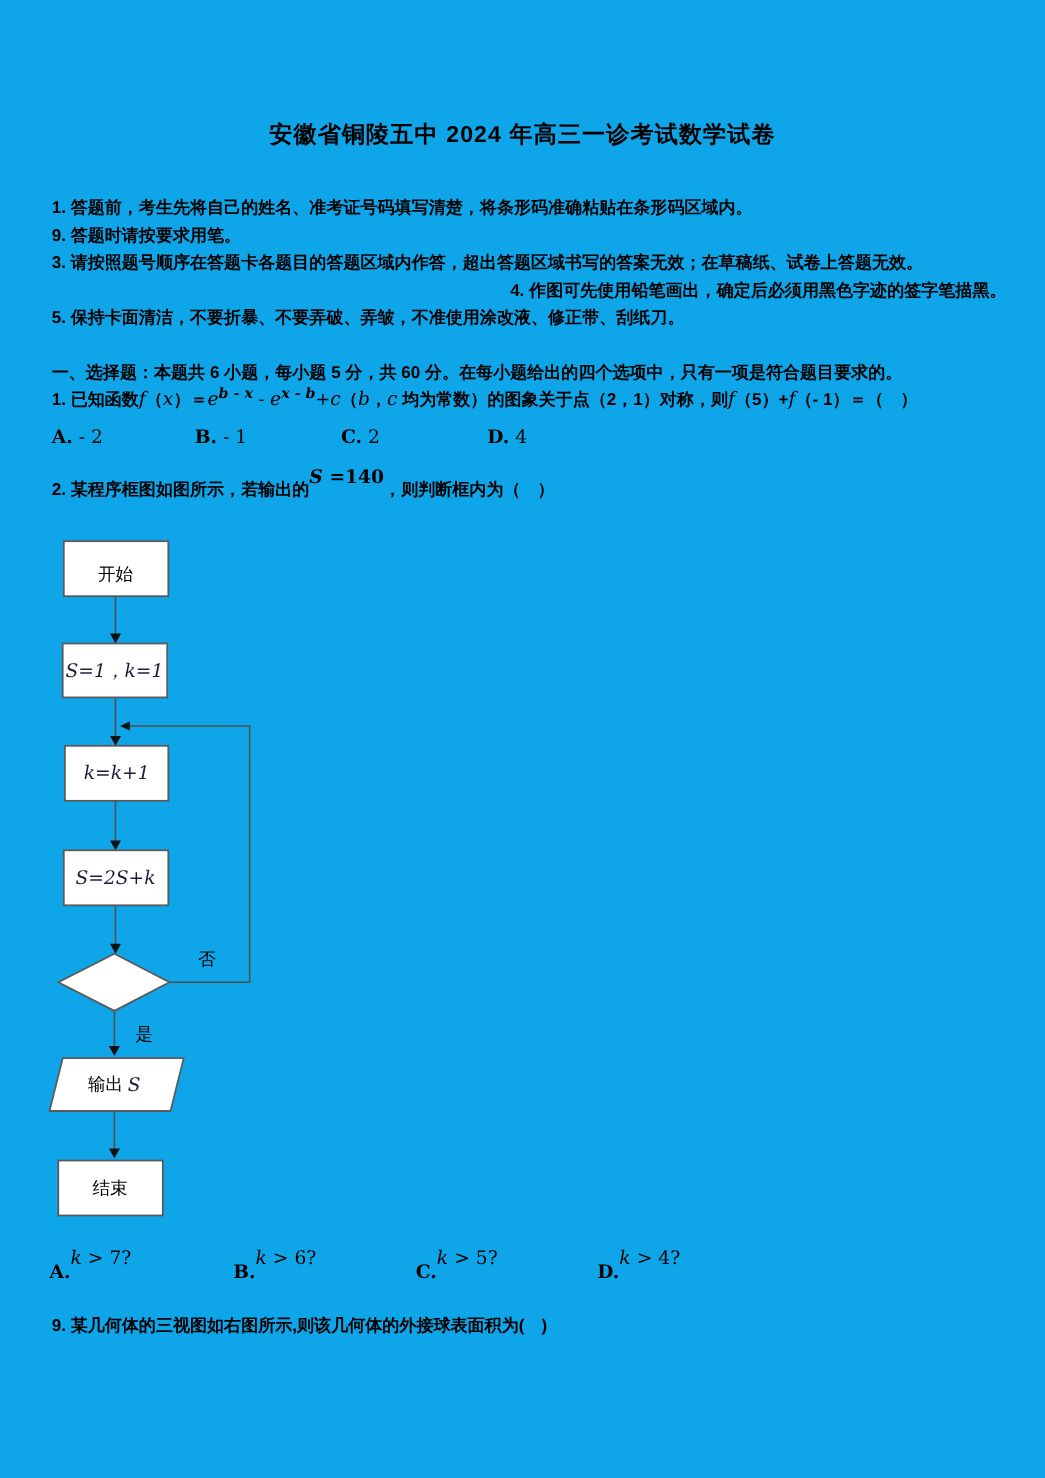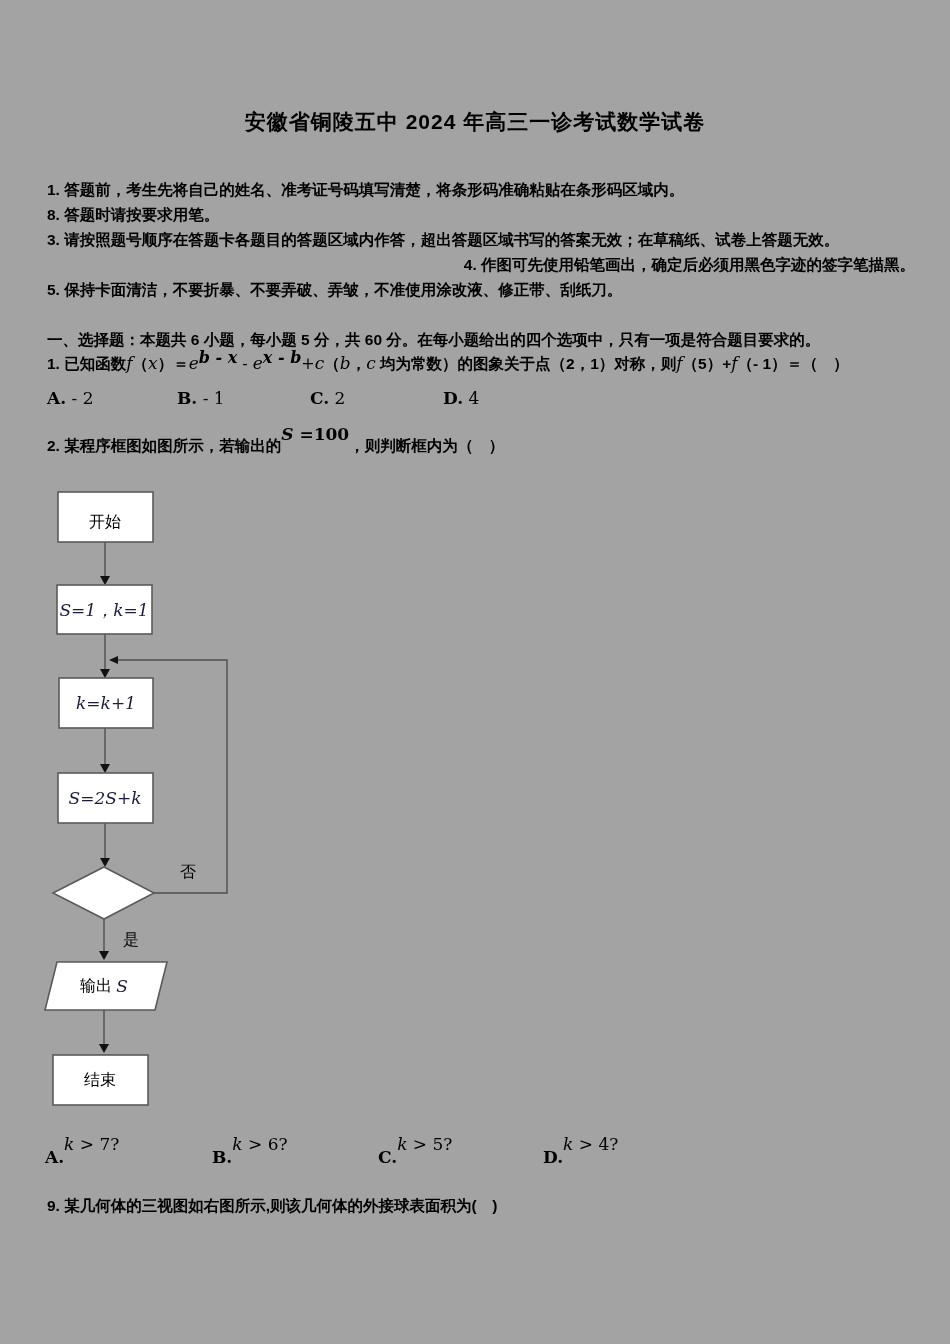--- a/index.html
+++ b/index.html
@@ -1,74 +1,74 @@
 <!DOCTYPE html>
 <html><head>
 <meta charset="utf-8">
 <style>
   html,body{margin:0;padding:0;background:#ffffff;}
   #page{
     position:relative;
     width:950px;height:1344px;
-    background:#a3a3a3;
+    background:#0ea5e9;
     color:#000;
     font-family:"Liberation Sans",sans-serif;
     overflow:hidden;
   }
   .abs{position:absolute;}
   .title{
     left:0;right:0;top:108px;
     text-align:center;
     font-size:21px;
     font-weight:700;
     letter-spacing:1px;
   }
   .cnb{font-weight:700;font-size:15.5px;line-height:22px;}
   .notice-line{left:47px;width:868px;}
   .sec-head{left:47px;width:880px;}
   .qline{left:47px;width:880px;white-space:nowrap;}
   .math{font-family:"DejaVu Serif",serif;font-style:italic;font-weight:400;font-size:17px;}
   .mathu{font-family:"DejaVu Serif",serif;font-style:normal;font-weight:400;font-size:16px;}
-  sup.exp{font-family:"DejaVu Serif",serif;font-style:italic;font-size:16px;line-height:0;}
+  sup.exp{font-family:"DejaVu Serif",serif;font-style:italic;font-size:13px;line-height:0;}
   .opt{position:absolute;white-space:nowrap;}
   .opt-label{font-family:"DejaVu Serif",serif;font-weight:700;font-size:17px;}
   .opt-val{font-family:"DejaVu Serif",serif;font-weight:400;font-size:17px;}
   .opt-raised{position:relative;top:-13px;font-family:"DejaVu Serif",serif;font-size:17px;}
   .opt-raised .v{font-style:italic;}
   .formula-raised{position:relative;top:-11px;font-family:"DejaVu Serif",serif;font-size:17px;}
   .formula-raised .v{font-style:italic;}
   svg text{font-family:"Liberation Sans",sans-serif;}
   svg text.fm{font-family:"DejaVu Serif",serif;font-style:italic;fill:#1b1b3a;}
 </style>
 </head>
 <body>
 
 <div id="page">
 
   <div class="abs title">安徽省铜陵五中 2024 年高三一诊考试数学试卷</div>
 
   <div class="abs cnb notice-line" style="top:179px;">1. 答题前，考生先将自己的姓名、准考证号码填写清楚，将条形码准确粘贴在条形码区域内。</div>
-  <div class="abs cnb notice-line" style="top:204px;">8. 答题时请按要求用笔。</div>
+  <div class="abs cnb notice-line" style="top:204px;">9. 答题时请按要求用笔。</div>
   <div class="abs cnb notice-line" style="top:229px;">3. 请按照题号顺序在答题卡各题目的答题区域内作答，超出答题区域书写的答案无效；在草稿纸、试卷上答题无效。</div>
   <div class="abs cnb notice-line" style="top:254px;text-align:right;">4. 作图可先使用铅笔画出，确定后必须用黑色字迹的签字笔描黑。</div>
   <div class="abs cnb notice-line" style="top:279px;">5. 保持卡面清洁，不要折暴、不要弄破、弄皱，不准使用涂改液、修正带、刮纸刀。</div>
 
   <div class="abs cnb sec-head" style="top:329px;">一、选择题：本题共 6 小题，每小题 5 分，共 60 分。在每小题给出的四个选项中，只有一项是符合题目要求的。</div>
 
   <div class="abs cnb qline" style="top:352px;">
     <span>1. 已知函数</span><span class="math">f</span><span>（</span><span class="math">x</span><span>）＝</span><span class="math">e</span><sup class="exp">b - x</sup><span class="mathu"> - </span><span class="math">e</span><sup class="exp">x - b</sup><span class="mathu">+</span><span class="math">c</span><span>（</span><span class="math">b</span><span>，</span><span class="math">c</span><span> 均为常数）的图象关于点（2，1）对称，则</span><span class="math">f</span><span>（5）+</span><span class="math">f</span><span>（- 1）＝（　）</span>
   </div>
 
   <div class="opt" style="left:47px;top:388px;"><span class="opt-label">A.</span><span class="opt-val">  - 2</span></div>
   <div class="opt" style="left:177px;top:388px;"><span class="opt-label">B.</span><span class="opt-val">  - 1</span></div>
   <div class="opt" style="left:310px;top:388px;"><span class="opt-label">C.</span><span class="opt-val">  2</span></div>
   <div class="opt" style="left:443px;top:388px;"><span class="opt-label">D.</span><span class="opt-val">  4</span></div>
 
   <div class="abs cnb qline" style="top:434px;">
-    <span>2. 某程序框图如图所示，若输出的</span><span class="formula-raised"><span class="v">S</span><span> =100</span></span><span>，则判断框内为（　）</span>
+    <span>2. 某程序框图如图所示，若输出的</span><span class="formula-raised"><span class="v">S</span><span> =140</span></span><span>，则判断框内为（　）</span>
   </div>
 
   <svg class="abs" style="left:30px;top:486px;" width="270" height="628" viewBox="30 486 270 628">
 
     <g stroke="#4f4f4f" stroke-width="1.4" fill="none">
       <line x1="105" y1="542" x2="105" y2="578"></line>
       <line x1="105" y1="634" x2="105" y2="671"></line>
       <path d="M154 893 H227 V660 H118"></path>
       <line x1="105" y1="728" x2="105" y2="766"></line>
       <line x1="105" y1="823" x2="105" y2="860"></line>

